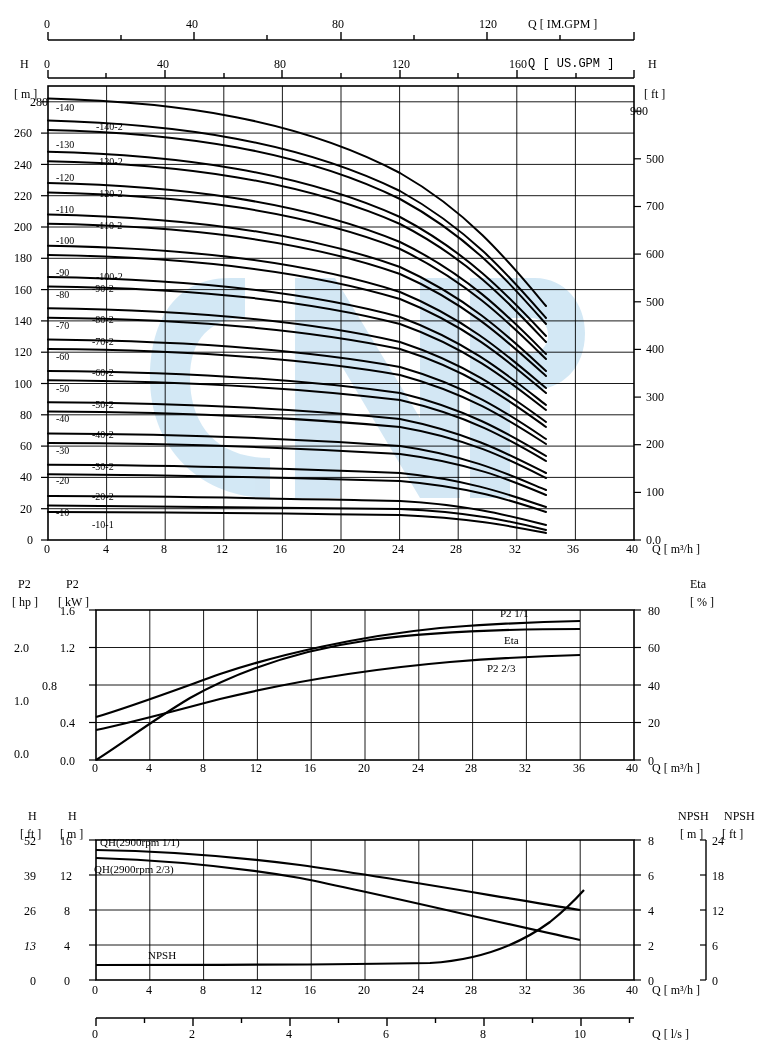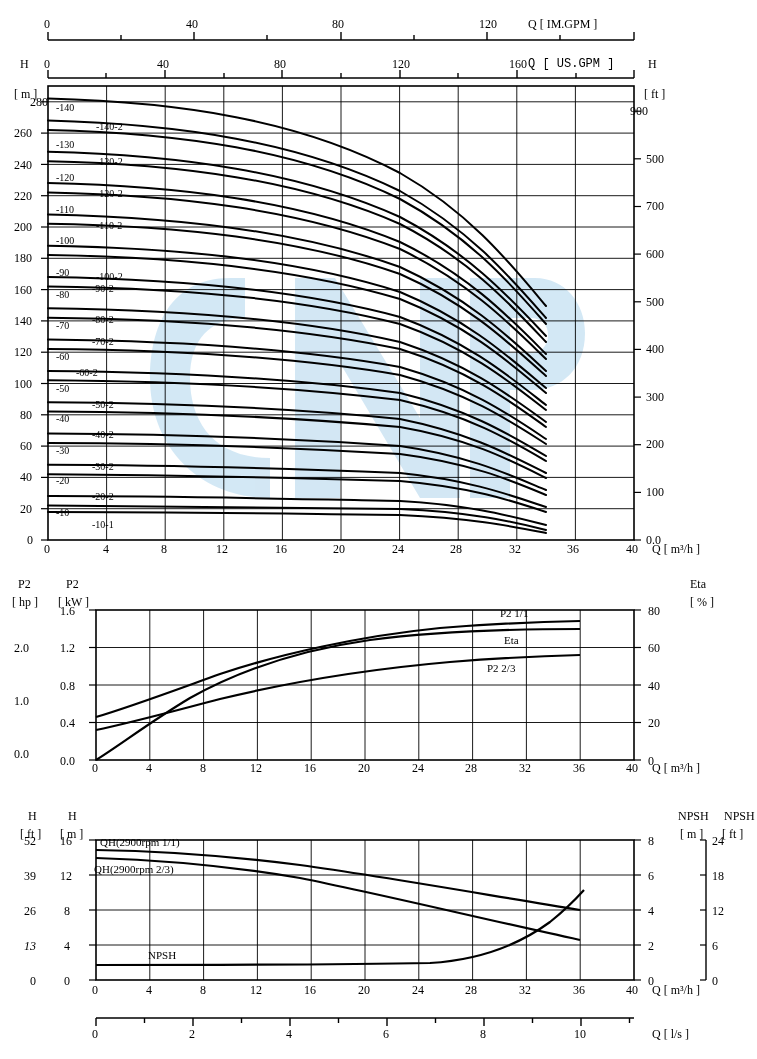--- a/index.html
+++ b/index.html
@@ -211,21 +211,21 @@
     <div class="lbl xs" style="left:96px;top:143px;">-110-2</div>
     <div class="lbl xs" style="left:56px;top:158px;">-100</div>
     <div class="lbl xs" style="left:96px;top:174px;margin-top:20px;">-100-2</div>
     <div class="lbl xs" style="left:56px;top:190px;">-90</div>
     <div class="lbl xs" style="left:92px;top:206px;">-90-2</div>
     <div class="lbl xs" style="left:56px;top:212px;">-80</div>
     <div class="lbl xs" style="left:92px;top:237px;">-80-2</div>
     <div class="lbl xs" style="left:56px;top:243px;">-70</div>
     <div class="lbl xs" style="left:92px;top:259px;">-70-2</div>
     <div class="lbl xs" style="left:56px;top:274px;">-60</div>
-    <div class="lbl xs" style="left:76px;top:290px;">-60-2</div>
+    <div class="lbl xs" style="left:92px;top:290px;">-60-2</div>
     <div class="lbl xs" style="left:56px;top:306px;">-50</div>
     <div class="lbl xs" style="left:92px;top:322px;">-50-2</div>
     <div class="lbl xs" style="left:56px;top:336px;">-40</div>
     <div class="lbl xs" style="left:92px;top:352px;">-40-2</div>
     <div class="lbl xs" style="left:56px;top:368px;">-30</div>
     <div class="lbl xs" style="left:92px;top:384px;text-align:center;">-30-2</div>
     <div class="lbl xs" style="left:56px;top:398px;">-20</div>
     <div class="lbl xs" style="left:92px;top:414px;">-20-2</div>
     <div class="lbl xs" style="left:56px;top:430px;">-10</div>
     <div class="lbl xs" style="left:92px;top:442px;">-10-1</div>
@@ -290,21 +290,21 @@
         <line x1="634" y1="160" x2="641" y2="160"></line>
         <line x1="634" y1="122.5" x2="641" y2="122.5"></line>
         <line x1="634" y1="85" x2="641" y2="85"></line>
         <line x1="634" y1="47.5" x2="641" y2="47.5"></line>
         <line x1="634" y1="10" x2="641" y2="10"></line>
       </g>
     </svg>
 
     <div class="lbl" style="left:60px;top:155px;">0.0</div>
     <div class="lbl" style="left:60px;top:117px;">0.4</div>
-    <div class="lbl" style="left:60px;top:80px;">0.8</div>
+    <div class="lbl" style="left:42px;top:80px;">0.8</div>
     <div class="lbl" style="left:60px;top:42px;">1.2</div>
     <div class="lbl" style="left:60px;top:5px;">1.6</div>
 
     <div class="lbl" style="left:14px;top:148px;">0.0</div>
     <div class="lbl" style="left:14px;top:95px;">1.0</div>
     <div class="lbl" style="left:14px;top:42px;">2.0</div>
 
     <div class="lbl" style="left:648px;top:155px;">0</div>
     <div class="lbl" style="left:648px;top:117px;">20</div>
     <div class="lbl" style="left:648px;top:80px;">40</div>

